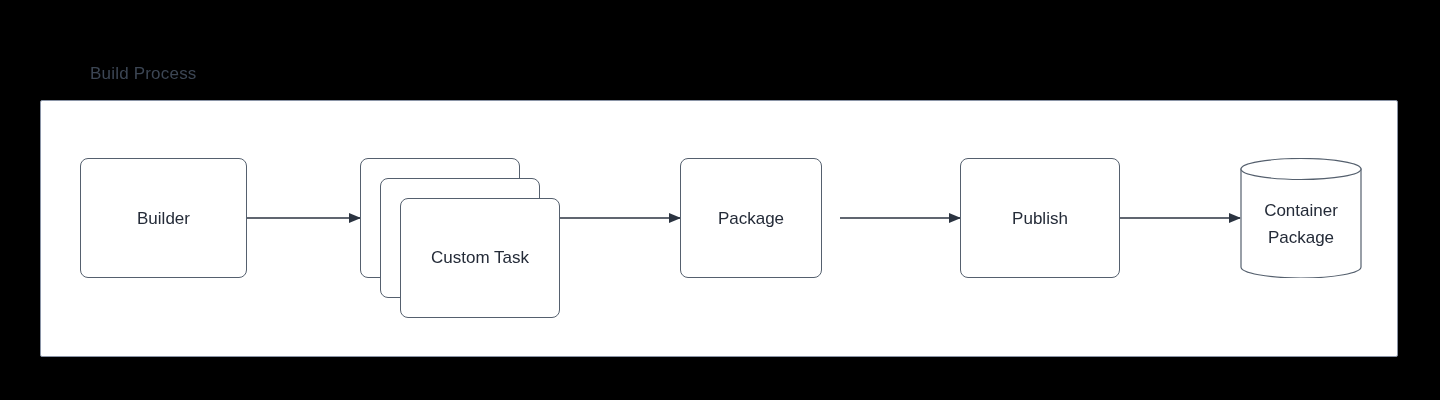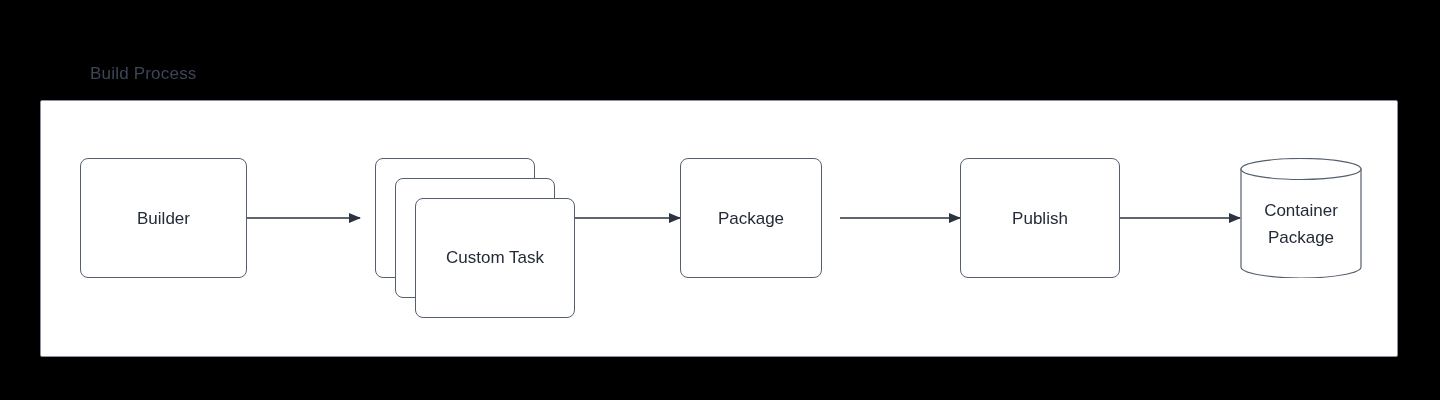--- a/index.html
+++ b/index.html
@@ -126,21 +126,21 @@
     <g stroke="#2b3340" stroke-width="1.4" fill="none" marker-end="url(#ah)">
       <line x1="240" y1="218" x2="360" y2="218"></line>
       <line x1="560" y1="218" x2="680" y2="218"></line>
       <line x1="840" y1="218" x2="960" y2="218"></line>
       <line x1="1120" y1="218" x2="1240" y2="218"></line>
     </g>
   </svg>
 
   <div class="node" style="left:80px; top:158px; width:167px; height:120px;">Builder</div>
 
-  <div class="card-stack" style="left:360px; top:158px; width:200px; height:160px;margin-left:15px;">
+  <div class="card-stack" style="left:360px; top:158px; width:200px; height:160px;">
     <div class="card card-back"></div>
     <div class="card card-mid"></div>
     <div class="card card-front">Custom Task</div>
   </div>
 
   <div class="node" style="left:680px; top:158px; width:142px; height:120px;">Package</div>
 
   <div class="node" style="left:960px; top:158px; width:160px; height:120px;">Publish</div>
 
   <div class="cylinder">

